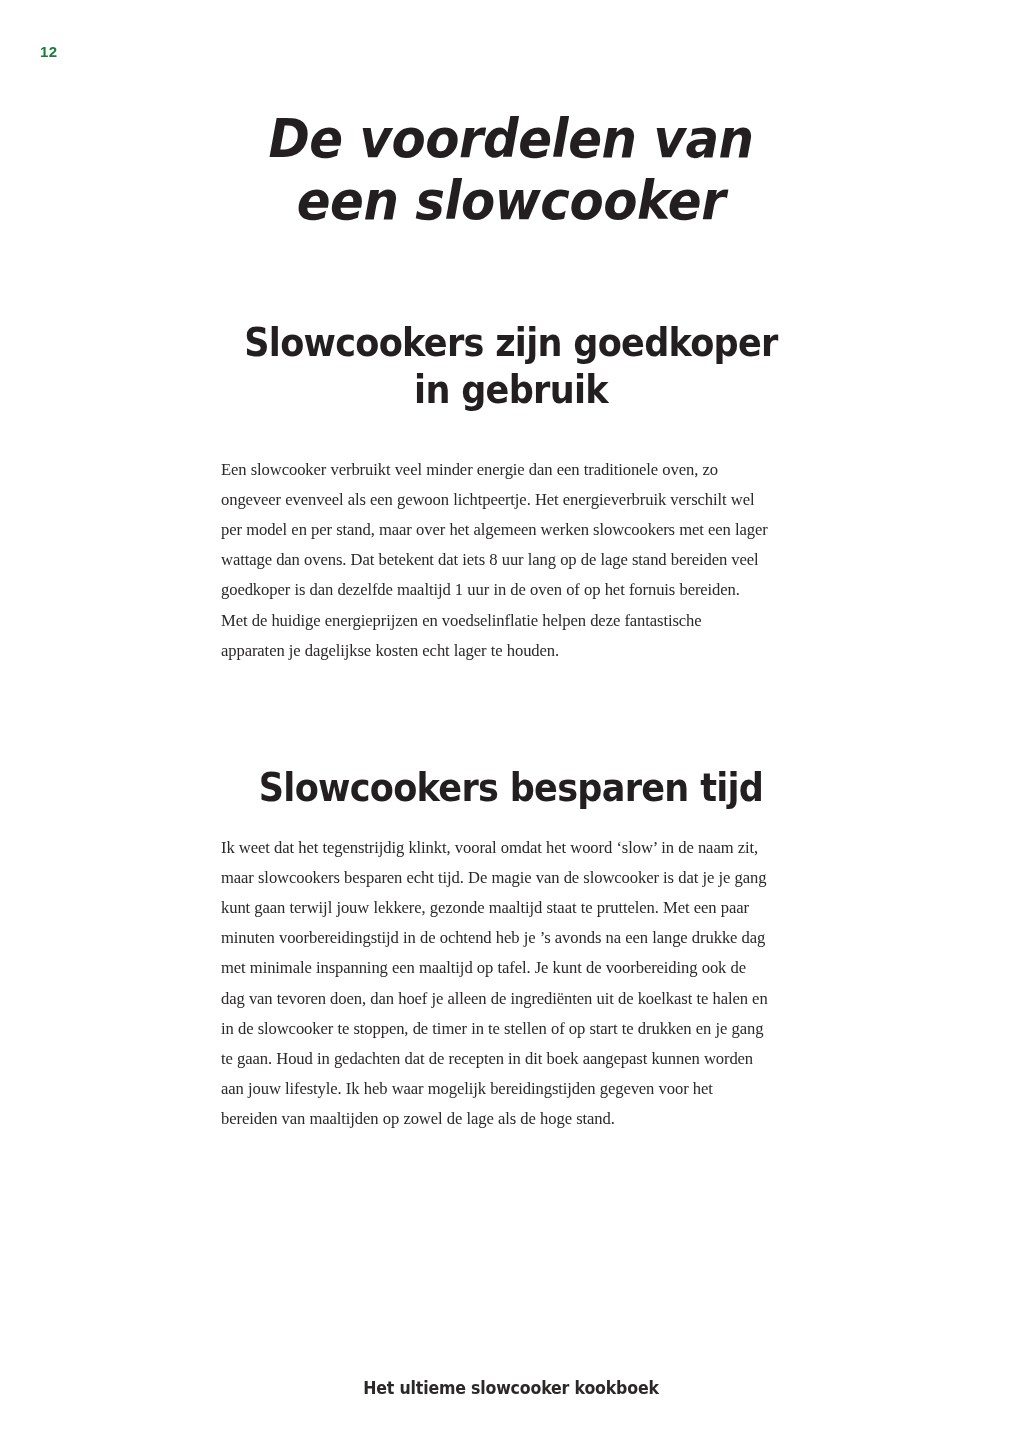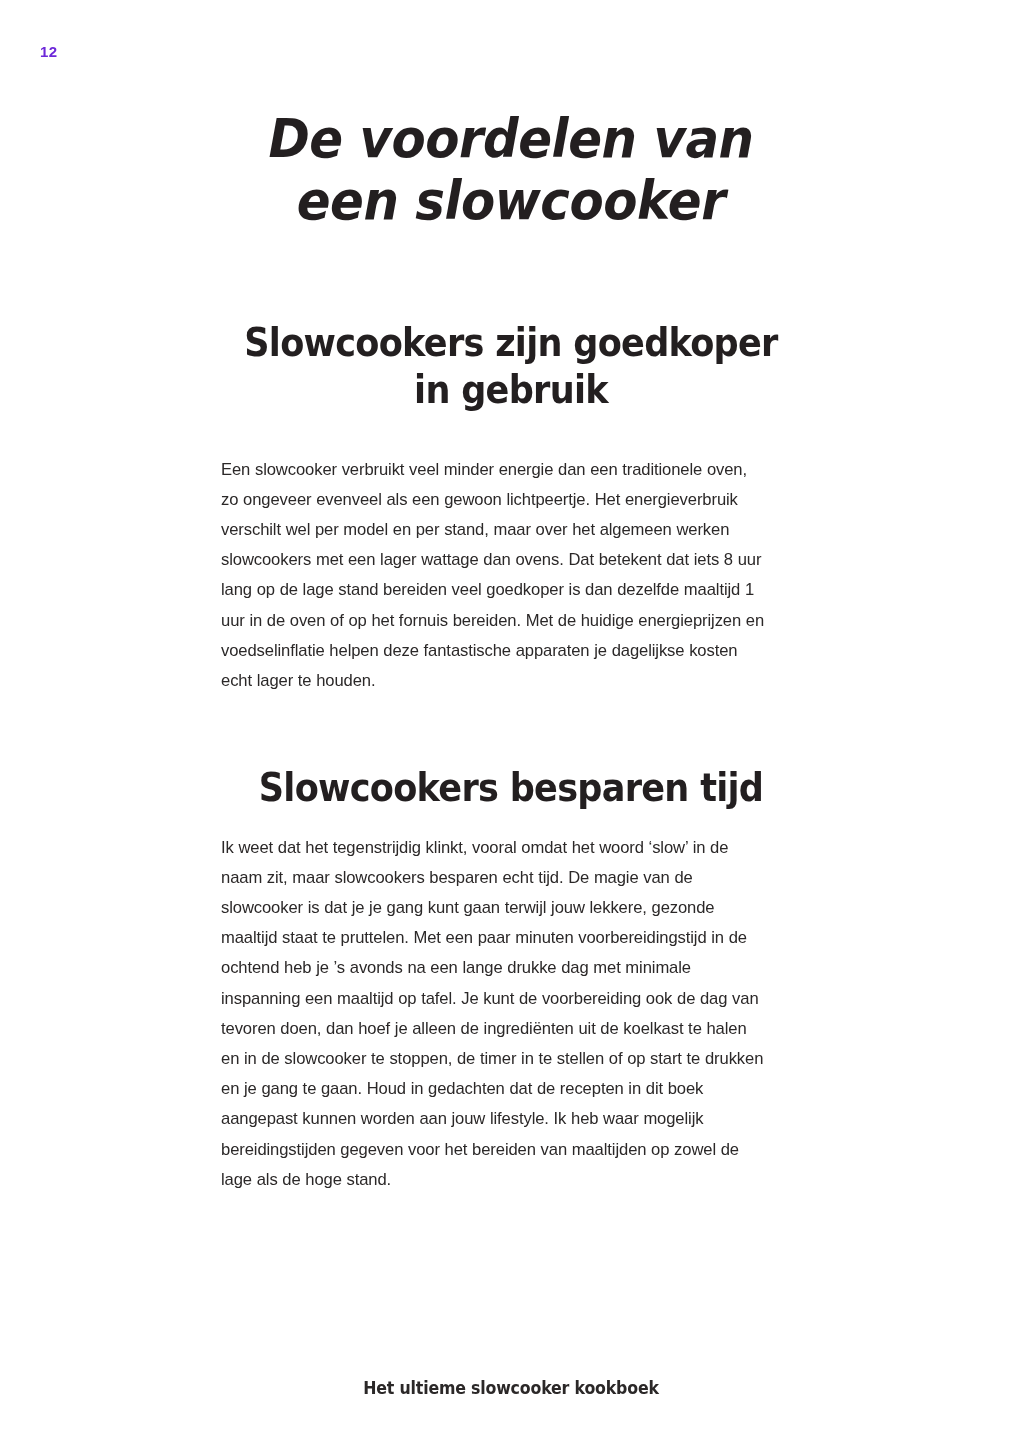--- a/index.html
+++ b/index.html
@@ -23,21 +23,21 @@
 
   
   .page-number {
     position: absolute;
     left: 40px;
     top: 44px;
     font-family: "Liberation Sans", sans-serif;
     font-size: 15px;
     font-weight: 700;
     letter-spacing: 0.5px;
-    color: #6d28d9;
+    color: #15803d;
     line-height: 1;
   }
 
   
   .chapter-title {
     position: absolute;
     left: 0;
     right: 0;
     top: 108px;
     text-align: center;
@@ -70,21 +70,21 @@
   .section-heading .hline { display: block; }
 
   #heading-1 { top: 320px; }
   #heading-2 { top: 765px; }
 
   
   .body-paragraph {
     position: absolute;
     left: 221px;
     width: 548px;
-    font-family: Liberation Sans, sans-serif;
+    font-family: Liberation Serif, serif;
     font-size: 16.6px;
     line-height: 30.2px;
     color: #2b2828;
     text-align: left;
     letter-spacing: -0.1px;
     word-spacing: 0.2px;
   }
   #paragraph-1 { top: 438px; }
   #paragraph-2 { top: 816px; }
 

